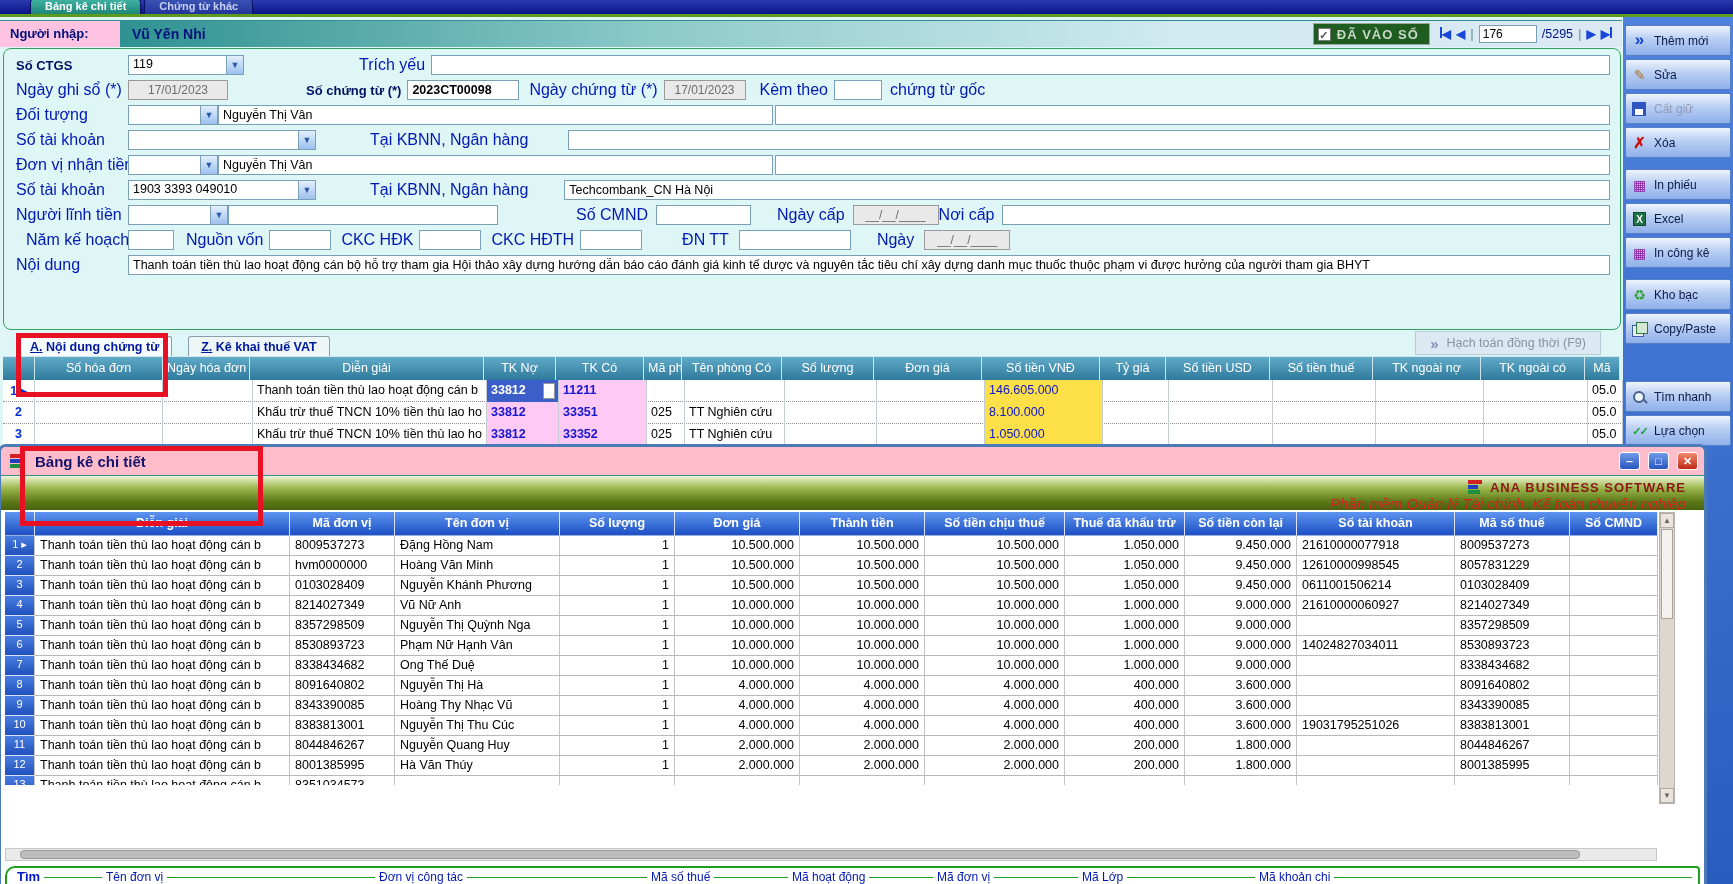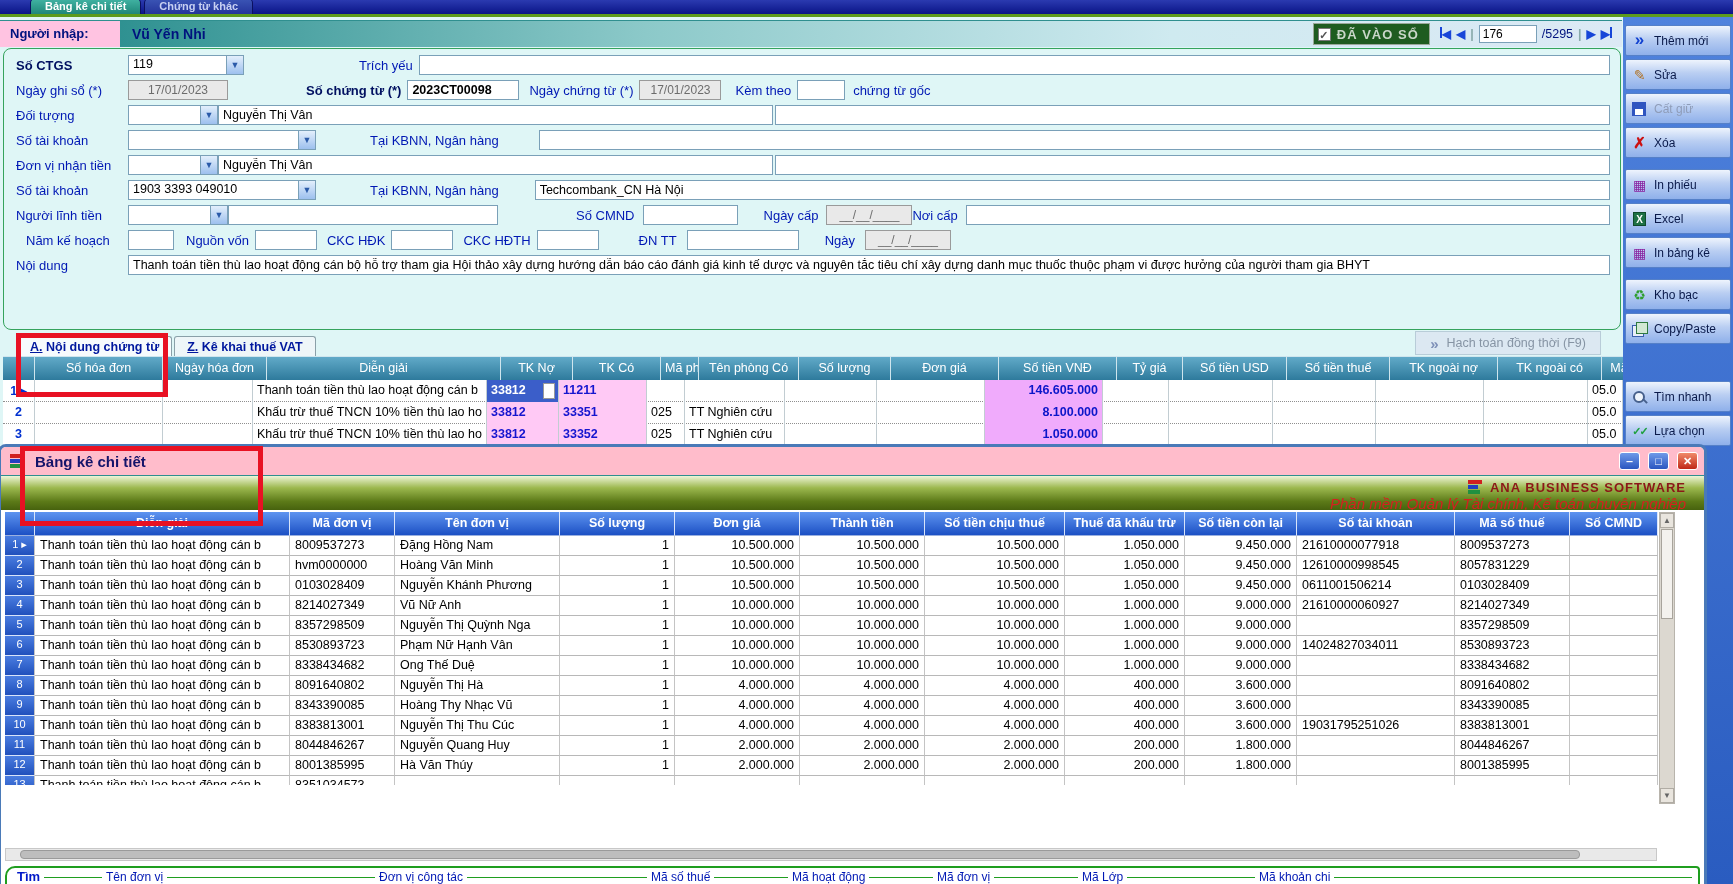--- a/index.html
+++ b/index.html
@@ -32,35 +32,35 @@
   .nav-btn { color:#1846d8; font-size:12px; cursor:default; }
   .nav-bar { border-left:2px solid #1846d8; height:11px; display:inline-block; }
   .nav-count-box { width:58px; height:18px; border:1px solid #7aa0b8; background:#fff;
     font-size:12px; color:#000; padding:0 3px; }
   .nav-total { color:#00127e; font-weight:normal; }
 
   
   .form-box { position:absolute; left:3px; top:48px; width:1618px; height:282px;
     background:#dff6f6; border:1px solid #35a35d; border-radius:8px; padding:4px 10px 0 12px; }
   .frow { display:flex; align-items:center; height:24px; margin-bottom:1px; white-space:nowrap; }
-  .flabel { color:#0018b4; font-size:13px; flex:none; }
+  .flabel { color:#0018b4; font-size:16px; flex:none; }
   .flabel.strong { font-weight:bold; color:#001060; font-size:13px; }
   .inp { border:1px solid #7aa0b8; background:#fff; height:20px; font-size:12.5px;
     font-family:"Liberation Sans",sans-serif; padding:0 4px; color:#000; }
   .inp.bold { font-weight:bold; }
   .ro-date { background:#e9e9e9; border:1px solid #9a9a9a; color:#6c6c6c; height:20px;
     font-size:12px; display:flex; align-items:center; justify-content:center; flex:none; }
   .combo { display:flex; flex:none; height:20px; border:1px solid #7aa0b8; background:#fff; }
   .combo-text { flex:1; font-size:12.5px; padding:1px 4px; overflow:hidden; }
   .combo-arrow { width:17px; flex:none; background:linear-gradient(180deg,#e3effc,#9dc0ee);
     border-left:1px solid #7aa0b8; color:#2a5aa8; font-size:9px; text-align:center; line-height:18px; }
 
   
   .doc-tabs { position:absolute; left:3px; top:331px; width:1618px; height:25px; display:flex;
-    align-items:flex-end; padding-left:14px; gap:2px; }
+    align-items:flex-end; padding-left:14px; gap:16px; }
   .dtab { display:block; border:1px solid #8aa0a8; border-bottom:none; border-radius:3px 3px 0 0;
     padding:3px 12px 2px; font-weight:bold; color:#00189e; font-size:12.5px; background:#eef6f8; }
   .dtab::first-letter { text-decoration:underline; }
   .dtab.active { background:#f6fbfd; }
   .hach-toan { position:absolute; right:20px; top:0; height:24px; background:#dce8f2;
     border:1px solid #b8ccd8; display:flex; align-items:center; gap:8px; padding:0 14px;
     color:#8694a4; font-size:12.5px; }
   .hach-toan .chev { color:#7e90b8; font-weight:bold; font-size:15px; }
 
   .grid { position:absolute; left:3px; top:356px; width:1620px; }
@@ -68,21 +68,21 @@
   .gcell { flex:none; overflow:hidden; white-space:nowrap; padding:2px 4px; font-size:12.5px; }
   .ghead .gcell { background:linear-gradient(180deg,#61aac8,#2e7a9c); color:#fff; height:24px;
     text-align:center; border-right:1px solid #cfe6ee; border-top:1px solid #cfe6ee; padding-top:4px; }
   .gbody .grow { background:#fff; border-bottom:1px dotted #8f8f8f; height:22px; }
   .gbody .gcell { border-right:1px solid #c2cdd2; height:22px; padding-top:3px; }
   .gcell.num { color:#0030d0; text-align:center; font-weight:bold; }
   .c-tkno-sel { background:#3b5ec9; color:#fff; font-weight:bold; position:relative; }
   .c-tkno-sel::after { content:""; position:absolute; right:3px; top:3px; width:10px; height:14px;
     background:#fff; border:1px solid #999; }
   .c-pink { background:#ffc9f5; color:#1515cf; font-weight:bold; }
-  .c-money { background:#f0abfc; color:#0b16c9; font-weight:bold; text-align:right; }
+  .c-money { background:#fde047; color:#0b16c9; font-weight:normal; }
 
   
   .sidebar { position:absolute; right:0; top:17px; width:110px; height:867px;
     background:linear-gradient(180deg,#4f82dd,#2a5cc0); padding:8px 2px 0; }
   .side-btn { height:31px; margin-bottom:3px; display:flex; align-items:center; gap:6px;
     padding-left:5px; font-size:12px; color:#0a1a4a;
     background:linear-gradient(180deg,#eef4fd 0%,#b9cef2 45%,#8fb0ea 100%);
     border:1px solid #5580c8; border-radius:2px; white-space:nowrap; }
   .side-btn.disabled { color:#8e9cb8; }
   .side-gap { height:8px; } .side-gap.large { height:34px; }
@@ -291,21 +291,21 @@
     <span class="chev">»</span>
     <span>Hạch toán đồng thời (F9)</span>
   </div>
 </div>
 
 <div class="grid">
   <div class="ghead">
       <div class="grow">
         <div class="gcell" style="width: 32px;"></div>
         <div class="gcell" style="width: 128px; text-align: center;">Số hóa đơn</div>
-        <div class="gcell" style="width: 104px;">Ngày hóa đơn</div>
+        <div class="gcell" style="width: 87px;">Ngày hóa đơn</div>
         <div class="gcell" style="width: 234px;">Diễn giải</div>
         <div class="gcell" style="width: 72px;">TK Nợ</div>
         <div class="gcell" style="width: 88px;">TK Có</div>
         <div class="gcell" style="width: 38px;">Mã ph</div>
         <div class="gcell" style="width: 100px;">Tên phòng Có</div>
         <div class="gcell" style="width: 92px;">Số lượng</div>
         <div class="gcell" style="width: 108px;">Đơn giá</div>
         <div class="gcell" style="width: 118px;">Số tiền VNĐ</div>
         <div class="gcell" style="width: 66px;">Tỷ giá</div>
         <div class="gcell" style="width: 104px;">Số tiền USD</div>
@@ -397,21 +397,21 @@
     <div class="side-btn">
       <span class="icon print-icon">▦</span>
       <span>In phiếu</span>
     </div>
     <div class="side-btn">
       <span class="icon excel-icon"></span>
       <span>Excel</span>
     </div>
     <div class="side-btn">
       <span class="icon print-icon">▦</span>
-      <span>In bảng kê</span>
+      <span>In công kê</span>
     </div>
     <div class="side-gap"></div>
     <div class="side-btn">
       <span class="icon recycle-icon">♻</span>
       <span>Kho bạc</span>
     </div>
     <div class="side-btn">
       <span class="icon copy-icon"></span>
       <span>Copy/Paste</span>
     </div>

